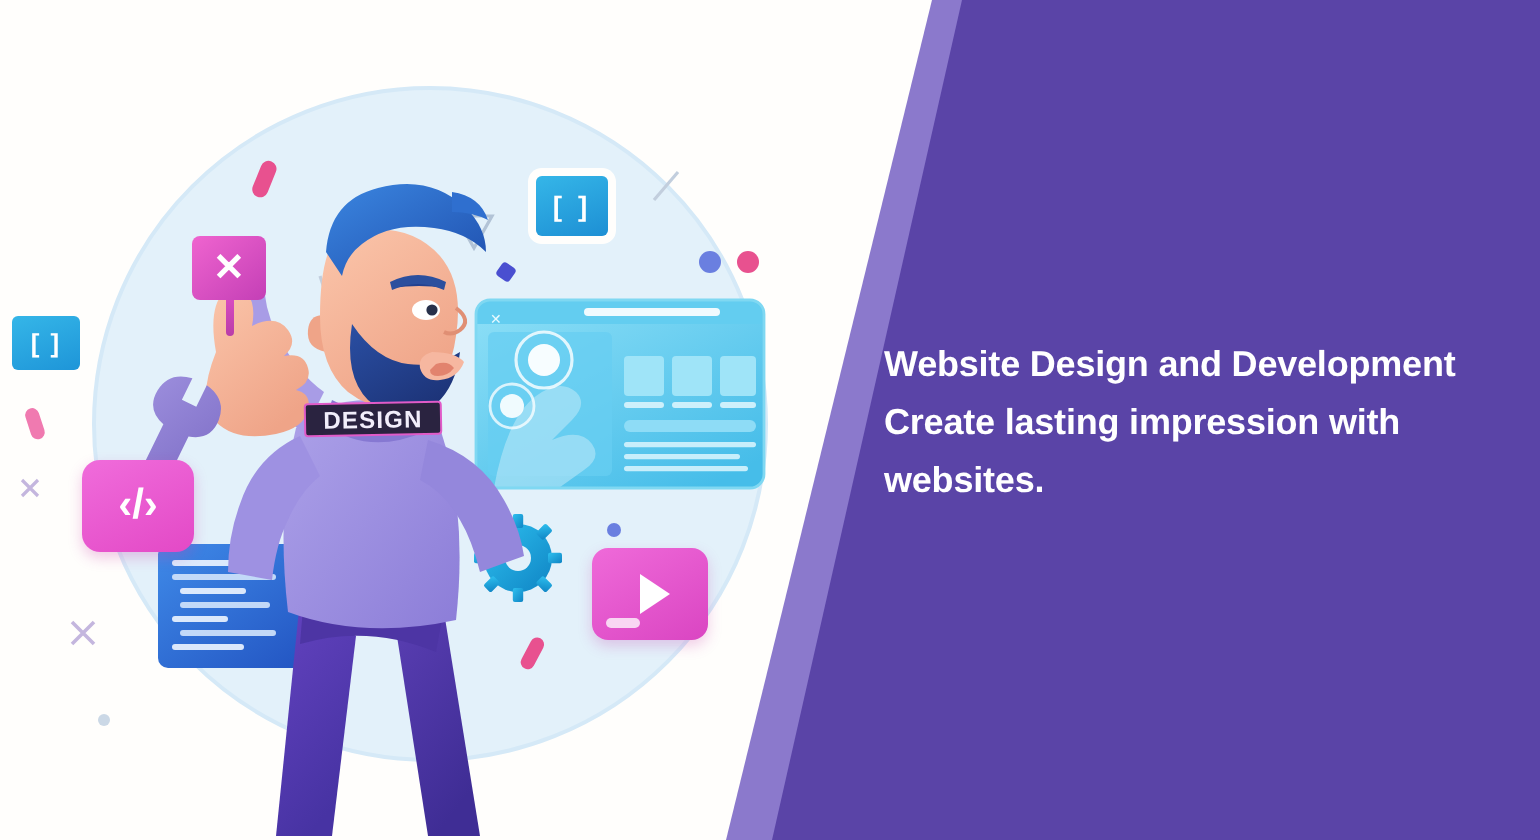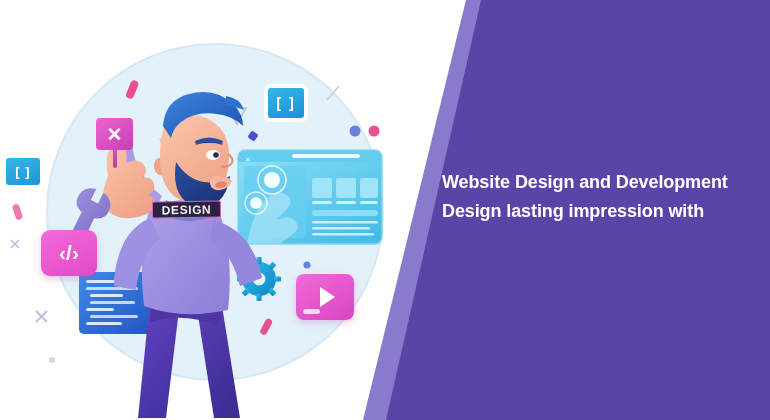--- a/index.html
+++ b/index.html
@@ -317,16 +317,17 @@
     <span class="bar"></span>
   </div>
 
   <svg class="panel-svg" viewBox="0 0 770 420" width="770" height="420" style="z-index:4">
     <polygon points="466,0 770,0 770,420 363,420" fill="#8b79cc"></polygon>
     <polygon points="481,0 770,0 770,420 386,420" fill="#5a44a7"></polygon>
   </svg>
 
   <div class="headline">
     <span class="ln">Website Design and Development</span>
-    <span class="ln">Design lasting impression with</span>
+    <span class="ln">Create lasting impression with</span>
+    <span class="ln">websites.</span>
   </div>
 
 </div>
 
 </body></html>

